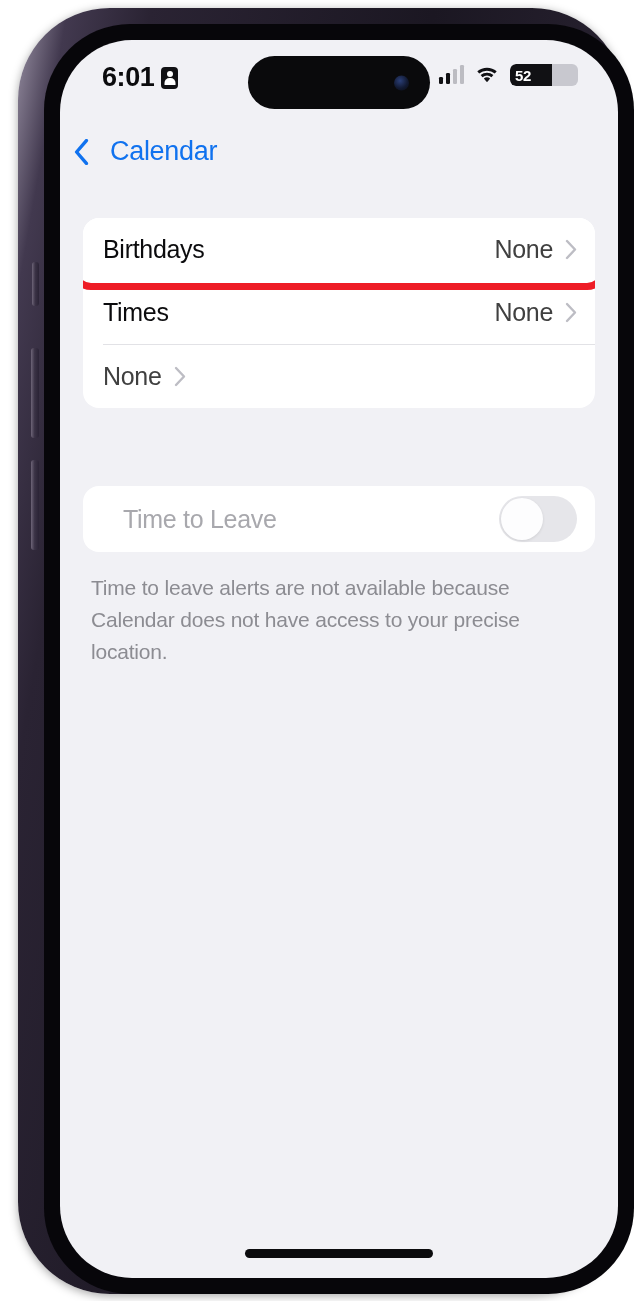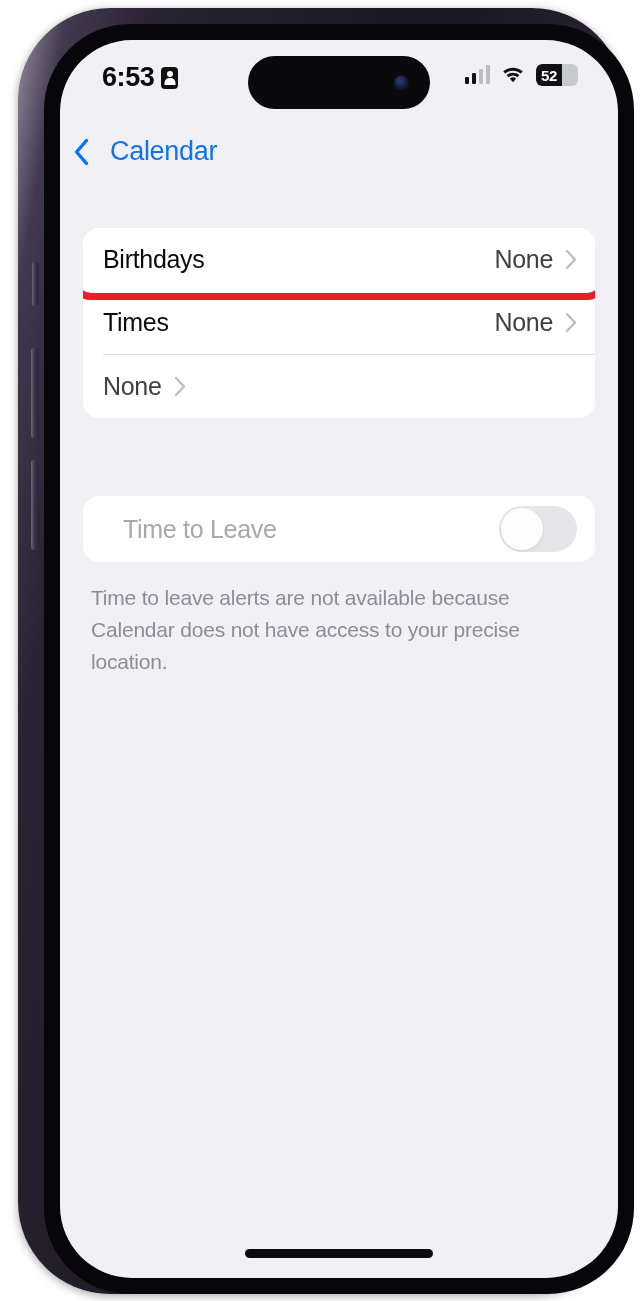--- a/index.html
+++ b/index.html
@@ -155,20 +155,21 @@
 
   #wifi-icon { width: 24px; height: 18px; }
 
   #battery-pill {
     width: 42px;
     height: 22px;
     border-radius: 6px;
     background: #c8c8cf;
     position: relative;
     overflow: hidden;
+    padding-left: 26px;
   }
   #battery-fill {
     position: absolute;
     left: 0; top: 0; bottom: 0;
     width: 62%;
     background: #111114;
     border-radius: 6px 0 0 6px;
   }
   #battery-level {
     position: absolute;
@@ -221,21 +222,21 @@
     width: 558px;
     bottom: 0;
   }
 
   .card {
     margin: 0 23px;
     background: #ffffff;
     border-radius: 16px;
     overflow: hidden;
   }
-  #alerts-card { margin-top: 36px; }
+  #alerts-card { margin-top: 26px; }
   #toggle-card { margin-top: 78px; }
 
   .row {
     position: relative;
     display: flex;
     align-items: center;
     height: 63px;
     padding: 0 18px 0 20px;
     box-sizing: border-box;
     cursor: pointer;
@@ -330,21 +331,21 @@
   <div class="side-btn" id="btn-vol-up"></div>
   <div class="side-btn" id="btn-vol-dn"></div>
   <div class="side-btn" id="btn-power"></div>
 
   <div id="phone-bezel"></div>
 
   <div id="screen">
 
     <div id="status-bar">
       <div id="status-time-wrap">
-        <span id="status-time">6:53</span>
+        <span id="status-time">6:01</span>
         <span id="time-badge-icon"></span>
       </div>
 
       <div id="dynamic-island">
         <span id="island-camera"></span>
       </div>
 
       <div id="status-right">
         <span id="cell-bars">
           <i></i>

